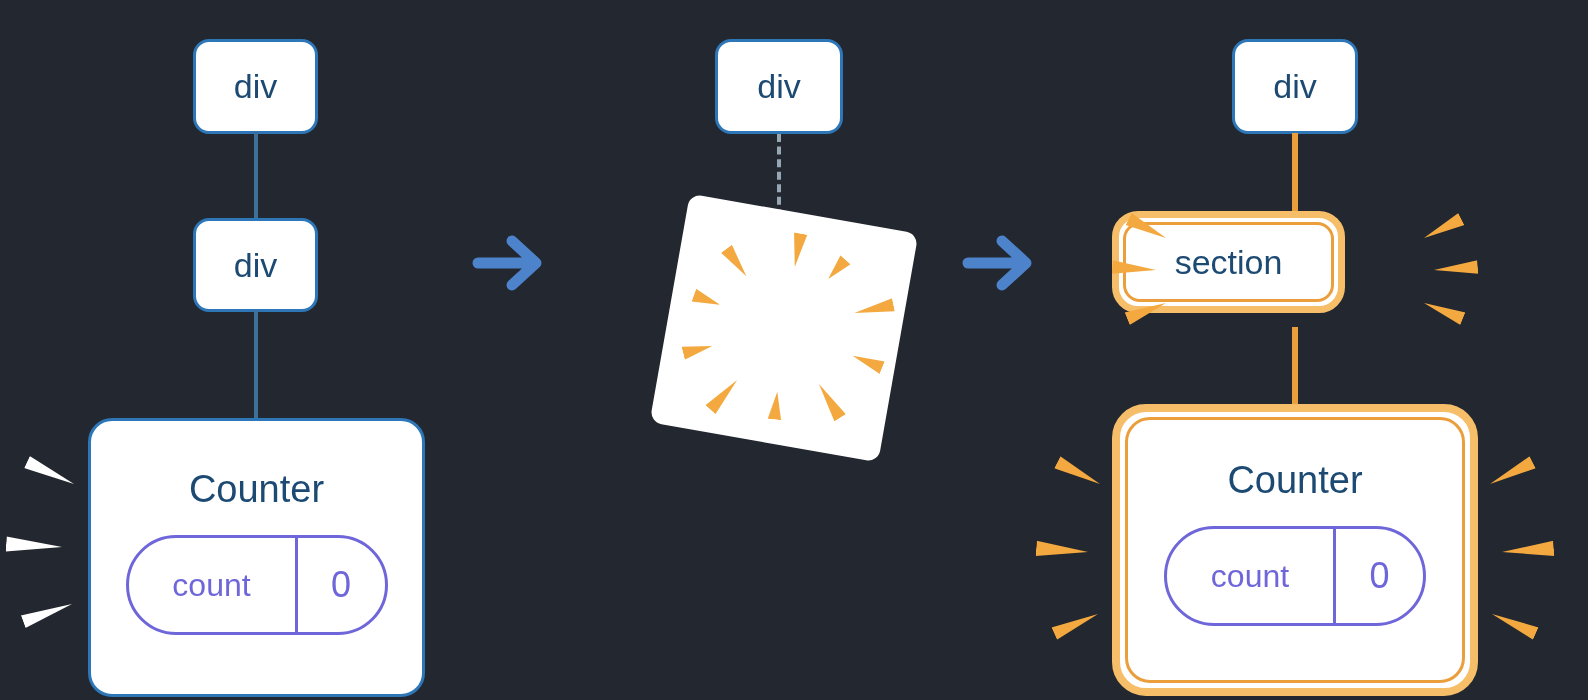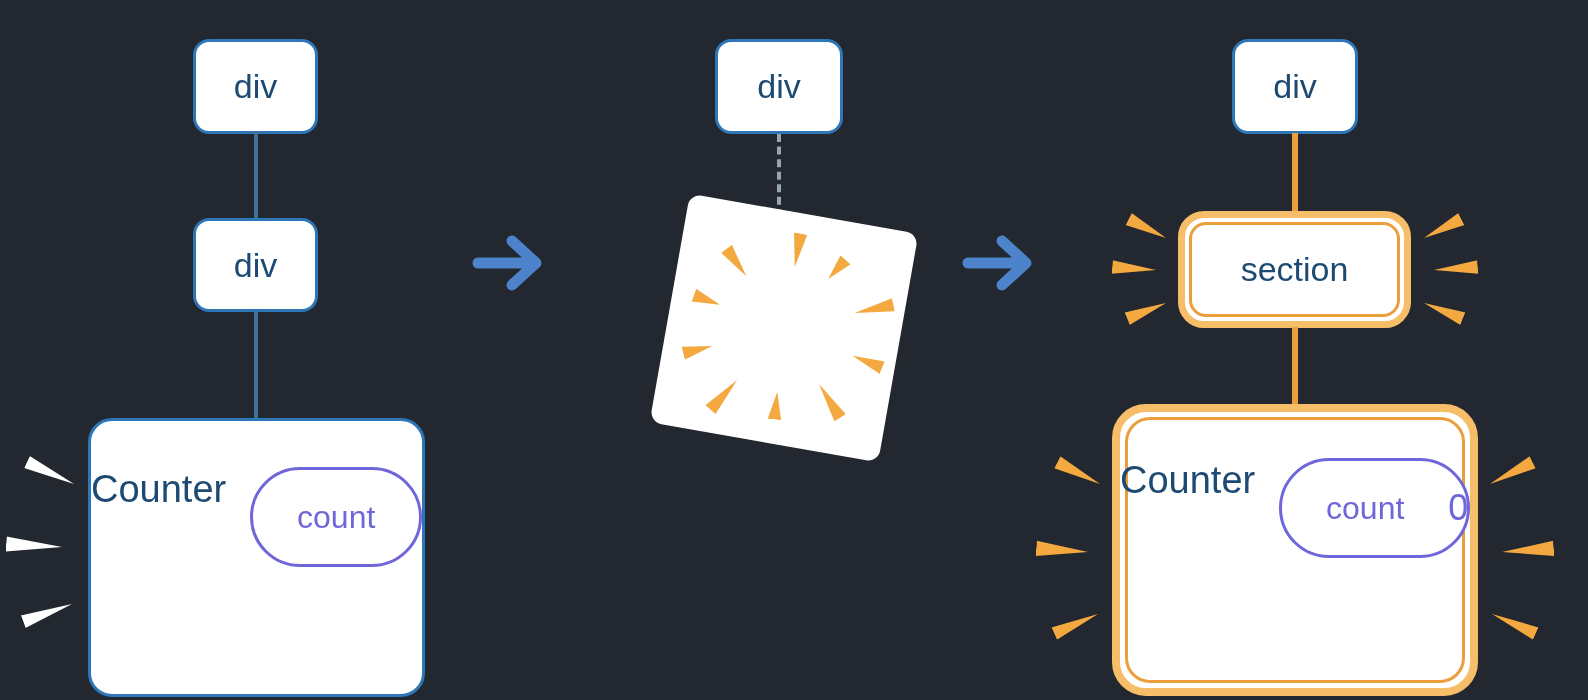--- a/index.html
+++ b/index.html
@@ -43,21 +43,21 @@
   .vline.amber{width:6px;background:var(--highlight_border);}
   .vline.dashed{
     width:0;background:none;
     border-left:4px dashed var(--connector_dashed);
   }
 
   
   .component-box{
     position:absolute;
     background:var(--node_fill);
-    display:flex;flex-direction:row;
+    display:flex;flex-direction:column;align-items:center;
   }
   .component-box.blue-box{
     border:3px solid var(--node_border_blue);
     border-radius:24px;
     padding-top:46px;gap:24px;
   }
   .component-box.highlight-box{
     border:8px solid var(--highlight_ring);
     border-radius:34px;
     padding-top:46px;gap:24px;
@@ -194,21 +194,21 @@
     <path d="M6 35 H58 M40 13 L64 35 L40 57" fill="none" stroke="currentColor" stroke-width="11" stroke-linecap="round" stroke-linejoin="round"></path>
   </svg>
 
   <div>
     <div class="node" style="left:1232px;top:33px;width:126px;height:95px;">
       <span class="node-label">div</span>
     </div>
 
     <div class="vline amber" style="left:1292px;top:127px;height:80px;"></div>
 
-    <div class="ring-node" style="left:1178px;top:205px;width:233px;height:117px;">
+    <div class="ring-node" style="left:1112px;top:205px;width:233px;height:102px;">
       <span class="node-label">section</span>
     </div>
 
     <div class="spark orange" style="left:1166px;top:224px;width:42px;transform:rotate(207deg);"></div>
     <div class="spark orange" style="left:1156px;top:256px;width:44px;transform:rotate(184deg);"></div>
     <div class="spark orange" style="left:1166px;top:289px;width:42px;transform:rotate(158deg);"></div>
     <div class="spark orange" style="left:1424px;top:224px;width:42px;transform:rotate(-27deg);"></div>
     <div class="spark orange" style="left:1434px;top:256px;width:44px;transform:rotate(-4deg);"></div>
     <div class="spark orange" style="left:1424px;top:289px;width:42px;transform:rotate(22deg);"></div>
 

